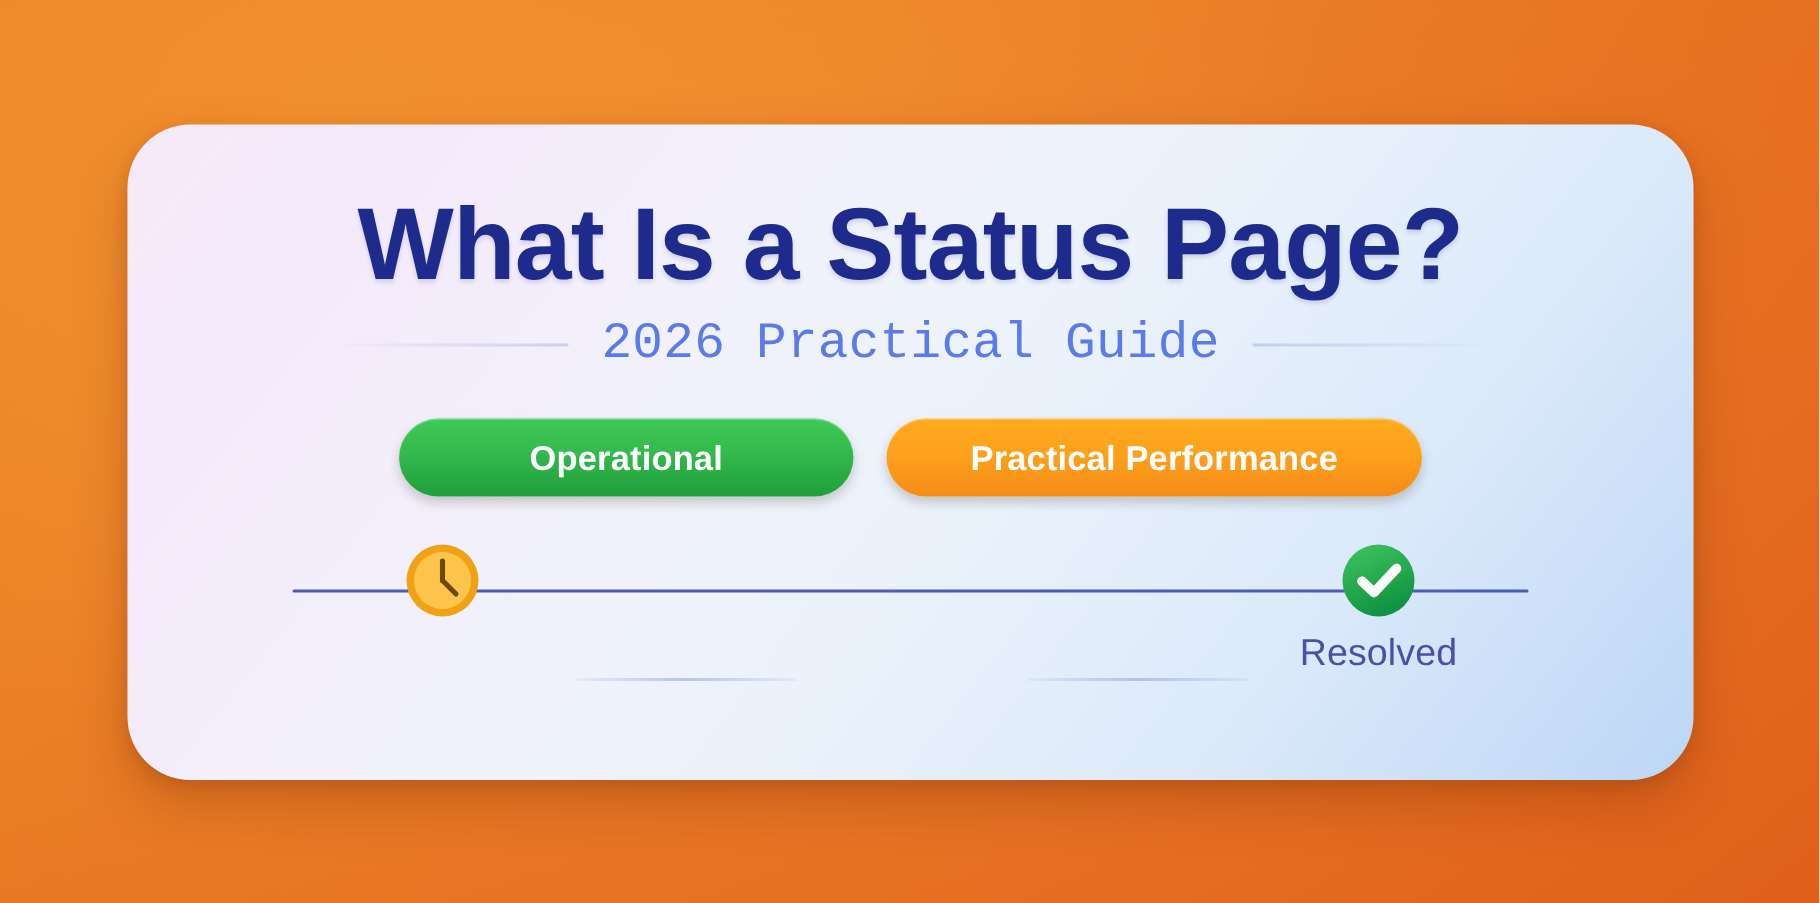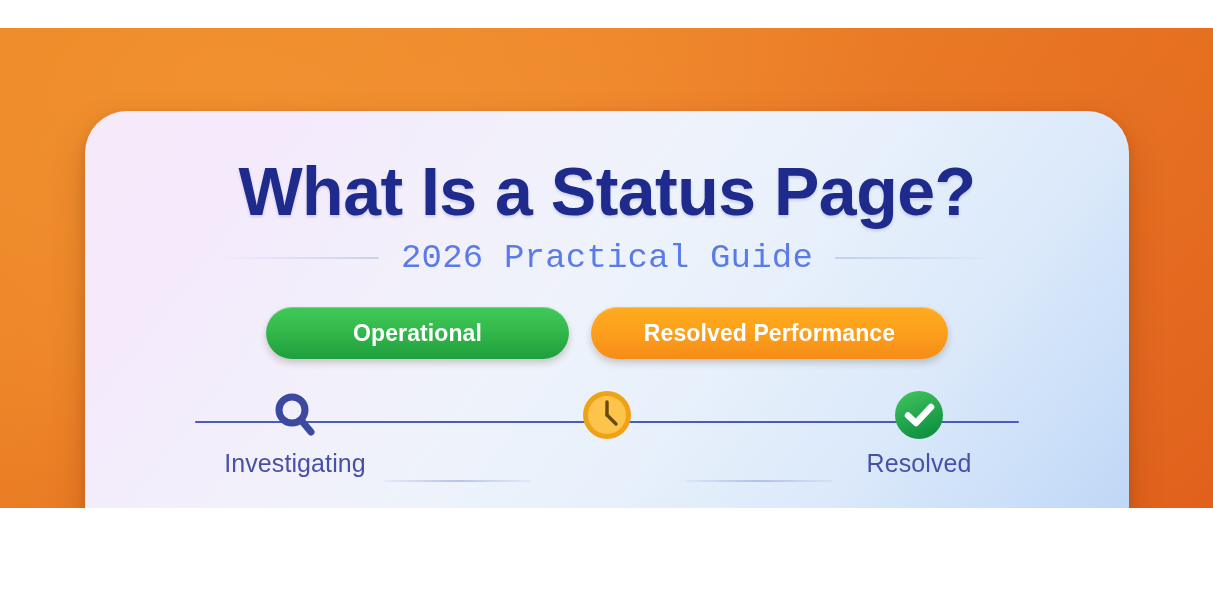--- a/index.html
+++ b/index.html
@@ -9,26 +9,25 @@
   body {
     width: 1213px;
     height: 602px;
     overflow: hidden;
     font-family: "Liberation Sans", sans-serif;
   }
 
   .poster {
     position: relative;
     width: 1213px;
-    height: 480px;
+    height: 602px;
     background:
       radial-gradient(ellipse 1100px 700px at 16% 8%, #f4922c 0%, rgba(244,146,44,0) 62%),
       linear-gradient(145deg, #f08f2a 0%, #ef8526 28%, #ea7420 58%, #e3611a 100%);
     overflow: hidden;
-    margin-top: 28px;
   }
 
   
   .bg-vignette {
     position: absolute;
     inset: 0;
     background: radial-gradient(ellipse 900px 560px at 50% 50%, rgba(255,255,255,0.05) 0%, rgba(190,70,10,0.10) 100%);
     pointer-events: none;
   }
 
@@ -218,39 +217,30 @@
       <div class="title">What Is a Status Page?</div>
 
       <div class="subtitle-row">
         <div class="sub-rule left"></div>
         <div class="subtitle">2026 Practical Guide</div>
         <div class="sub-rule right"></div>
       </div>
 
       <div class="badges">
         <div class="badge operational">Operational</div>
-        <div class="badge degraded">Resolved Performance</div>
+        <div class="badge degraded">Practical Performance</div>
       </div>
 
       <div class="timeline">
         <div class="rail"></div>
         <div class="label-rule one"></div>
         <div class="label-rule two"></div>
 
         <div class="steps">
 
-          <div class="step">
-            <div class="step-icon">
-              <svg width="52" height="52" viewBox="0 0 52 52" aria-hidden="true">
-                <circle cx="23" cy="21" r="13" fill="none" stroke="#3b4aa0" stroke-width="7"></circle>
-                <line x1="32" y1="31" x2="42" y2="43" stroke="#3b4aa0" stroke-width="7" stroke-linecap="round"></line>
-              </svg>
-            </div>
-            <div class="step-label">Investigating</div>
-          </div>
 
           <div class="step">
             <div class="step-icon">
               <svg width="52" height="52" viewBox="0 0 52 52" aria-hidden="true">
                 <circle cx="26" cy="26" r="24" fill="#f0a216"></circle>
                 <circle cx="26" cy="26" r="19" fill="#fcc44a"></circle>
                 <line x1="26" y1="26" x2="26" y2="13" stroke="#6b4a08" stroke-width="3.4" stroke-linecap="round"></line>
                 <line x1="26" y1="26" x2="35" y2="35" stroke="#6b4a08" stroke-width="3.4" stroke-linecap="round"></line>
               </svg>
             </div>

